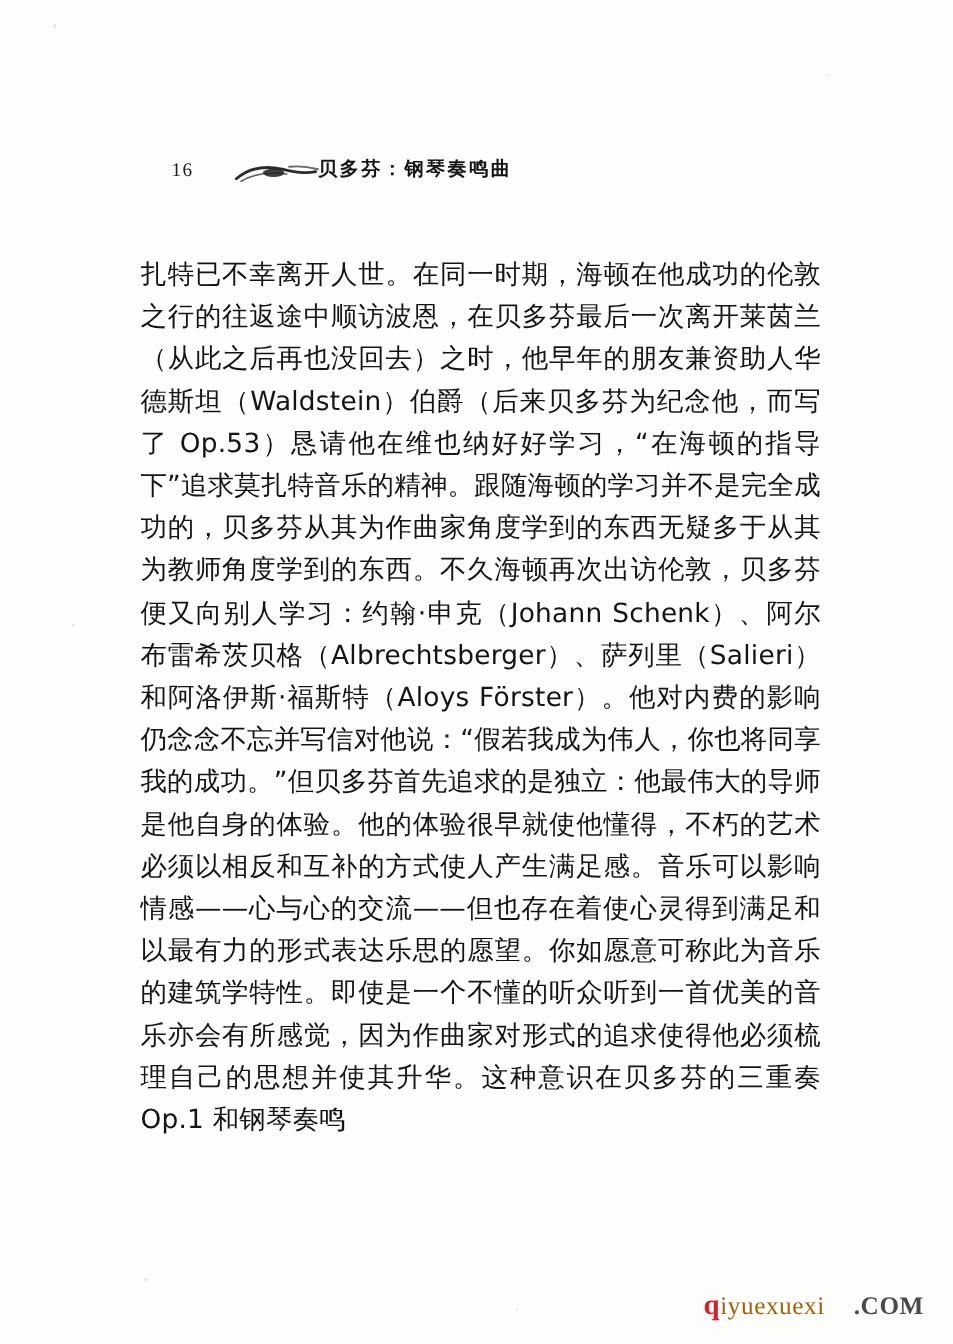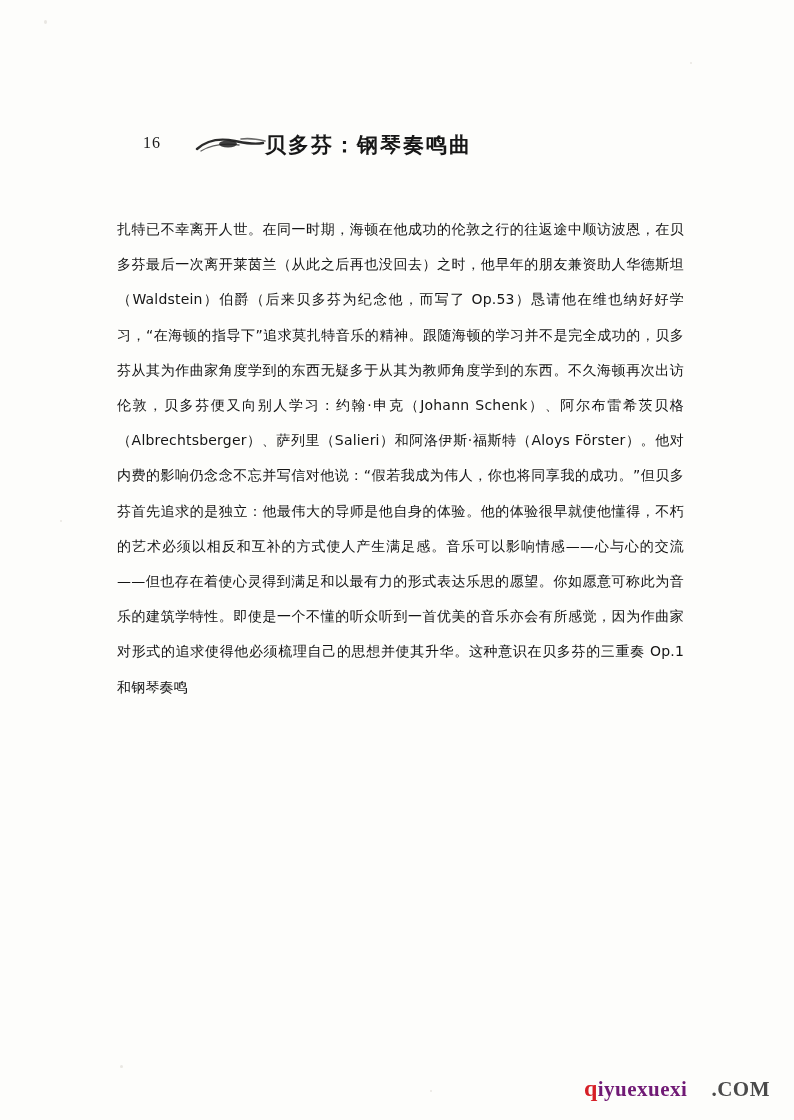--- a/index.html
+++ b/index.html
@@ -54,32 +54,32 @@
     top: 8px;
     width: 72px;
     height: 18px;
   }
   .header-title {
     position: absolute;
     left: 148px;
     top: 3px;
     font-family: "DejaVu Sans", sans-serif;
     font-weight: bold;
-    font-size: 21px;
+    font-size: 16px;
     letter-spacing: 2px;
     color: #171717;
     white-space: nowrap;
   }
   .body-text {
     position: absolute;
     left: 117px;
     top: 212px;
     width: 567px;
     font-family: "DejaVu Sans", sans-serif;
-    font-size: 14px;
+    font-size: 22px;
     line-height: 35.2px;
     color: #141414;
     text-align: justify;
     text-justify: inter-character;
     letter-spacing: 0.2px;
   }
   .body-text p {
     margin: 0;
     text-indent: 0;
   }
@@ -91,22 +91,22 @@
     font-size: 21px;
     letter-spacing: .5px;
     white-space: nowrap;
   }
   .wm-q {
     color: #d61f26;
     font-weight: bold;
     font-size: 24px;
   }
   .wm-rest {
-    color: #701a75;
-    font-weight: bold;
+    color: #a16207;
+    font-weight: normal;
   }
   .wm-dom {
     color: #4a4a4a;
     font-weight: bold;
     padding-left: 24px;
   }
 </style>
 </head>
 <body>
 

